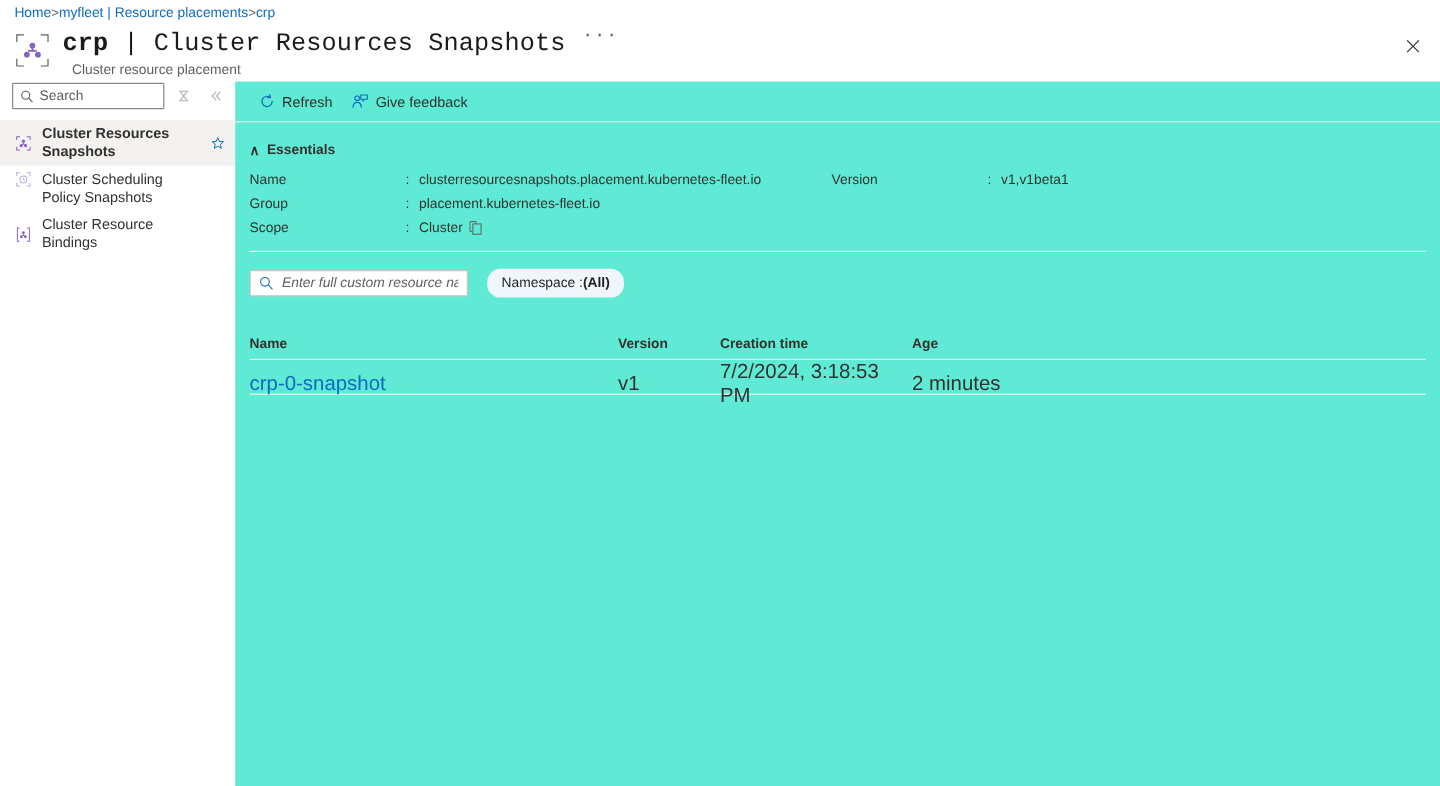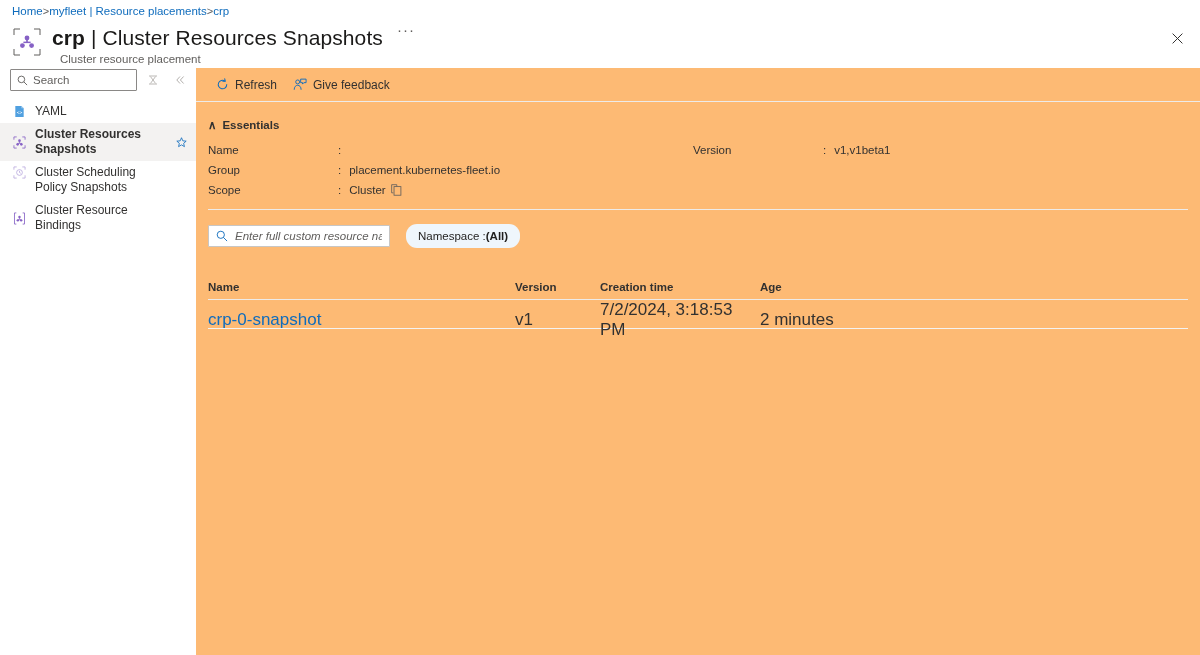--- a/index.html
+++ b/index.html
@@ -32,21 +32,21 @@
     left: 12px; top: 25px;
     display: flex; align-items: flex-start; gap: 10px;
   }
   .title-icon {
     width: 30px; height: 30px;
     position: relative;
     margin-top: 2px;
     flex: 0 0 auto;
   }
   .title-text-wrap { display: flex; flex-direction: column; }
-  .title-line { display: flex; align-items: flex-start; gap: 10px; }
+  .title-line { display: flex; align-items: flex-start; gap: 10px; font-family: Liberation Mono, monospace; }
   .page-title {
     font-size: 21px;
     font-weight: 400;
     color: #1b1a19;
     letter-spacing: 0.1px;
     line-height: 26px;
     white-space: nowrap;
   }
   .page-title b { font-weight: 700; }
   .more-btn {
@@ -142,21 +142,21 @@
     color: #0f6cbd;
   }
   .nav-item.twoline { align-items: flex-start; }
   .nav-item.twoline .nav-ico { margin-top: 4px; }
 
   
   .content {
     position: absolute;
     left: 196px; top: 68px;
     right: 0; bottom: 0;
-    background: #fdba74;
+    background: #5eead4;
   }
   .cmdbar {
     height: 34px;
     display: flex; align-items: center;
     gap: 0;
     padding: 0 12px;
     border-bottom: 1px solid #edebe9;
   }
   .cmd {
     display: flex; align-items: center; gap: 6px;
@@ -329,31 +329,20 @@
     <div class="side-tool">
       <svg width="10" height="10" viewBox="0 0 10 10">
         <path d="M5 1.5 L1.8 5 L5 8.5 M8.6 1.5 L5.4 5 L8.6 8.5" stroke="#b3b0ad" stroke-width="1" fill="none"></path>
       </svg>
     </div>
   </div>
 
   <div class="nav-list">
 
 
-    <div class="nav-item">
-      <span class="nav-ico">
-        <svg width="13" height="13" viewBox="0 0 14 14">
-          <path d="M2.5 1 L9 1 L11.5 3.5 L11.5 13 L2.5 13 Z" fill="#50a0e0"></path>
-          <path d="M9 1 L9 3.5 L11.5 3.5 Z" fill="#a8cfee"></path>
-          <text x="4" y="10" font-size="5" fill="#ffffff" font-family="monospace">&lt;&gt;</text>
-        </svg>
-      </span>
-      <span class="nav-label">YAML</span>
-      <span class="fav"></span>
-    </div>
 
 
     <div class="nav-item selected">
       <span class="nav-ico">
         <svg width="13" height="13" viewBox="0 0 14 14">
           <g stroke="#8661c5" stroke-width="0.9" fill="none">
             <path d="M1 4 L1 1 L4 1"></path>
               <path d="M10 1 L13 1 L13 4"></path>
             <path d="M13 10 L13 13 L10 13"></path>
               <path d="M4 13 L1 13 L1 10"></path>
@@ -444,20 +433,21 @@
     <div class="ess-head">
       <span>∧</span>
       <span>Essentials</span>
     </div>
 
     <div class="ess-grid">
 
       <div class="ess-label">Name</div>
       <div class="ess-val">
         <span class="colon">:</span>
+        <span>clusterresourcesnapshots.placement.kubernetes-fleet.io</span>
       </div>
       <div class="ess-label">Version</div>
       <div class="ess-val">
         <span class="colon">:</span>
         <span>v1,v1beta1</span>
       </div>
 
       <div class="ess-label">Group</div>
       <div class="ess-val">
         <span class="colon">:</span>

